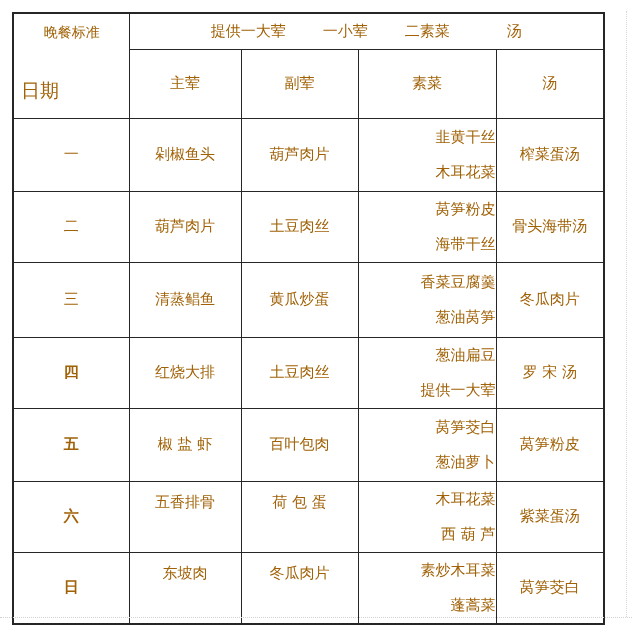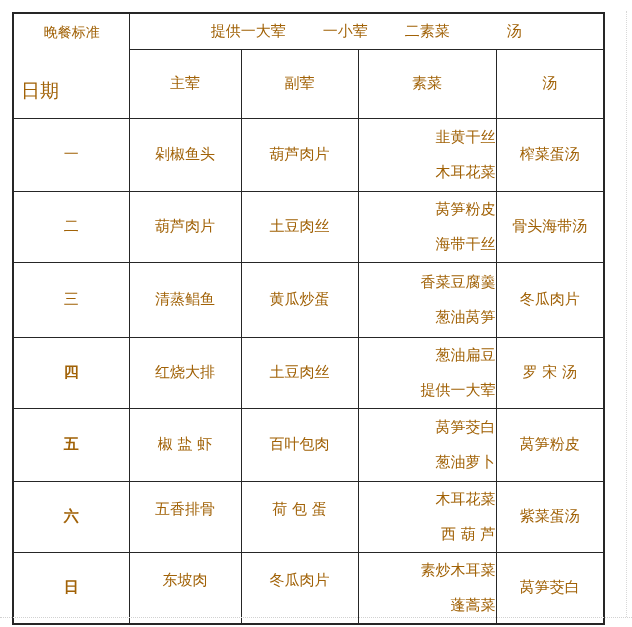--- a/index.html
+++ b/index.html
@@ -76,21 +76,21 @@
   }
   .veg-line { line-height: 35px; height: 35px; text-align: right; }
   td.soup-cell {
     text-align: left;
     vertical-align: top;
     padding: 13px 4px 0 7px;
     margin-left: 32px;
   }
   tr.top-align td.dish-cell {
     vertical-align: top;
-    padding-top: 18px;
+    padding-top: 11px;
   }
   
   .ghost-bottom {
     position: absolute;
     left: 0;
     top: 617px;
     width: 632px;
     border-top: 1px dotted #d2d2d2;
   }
   .ghost-right {

